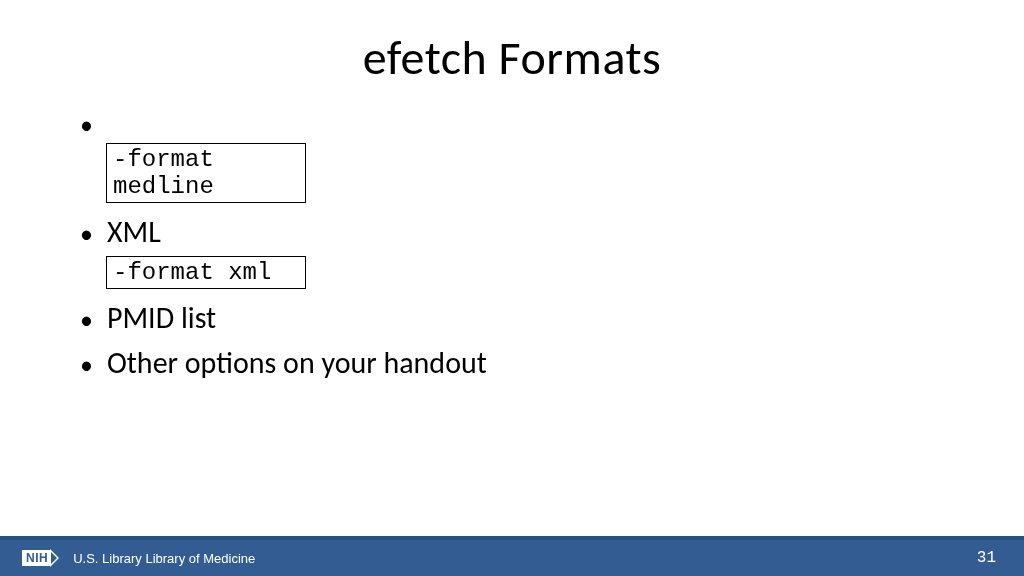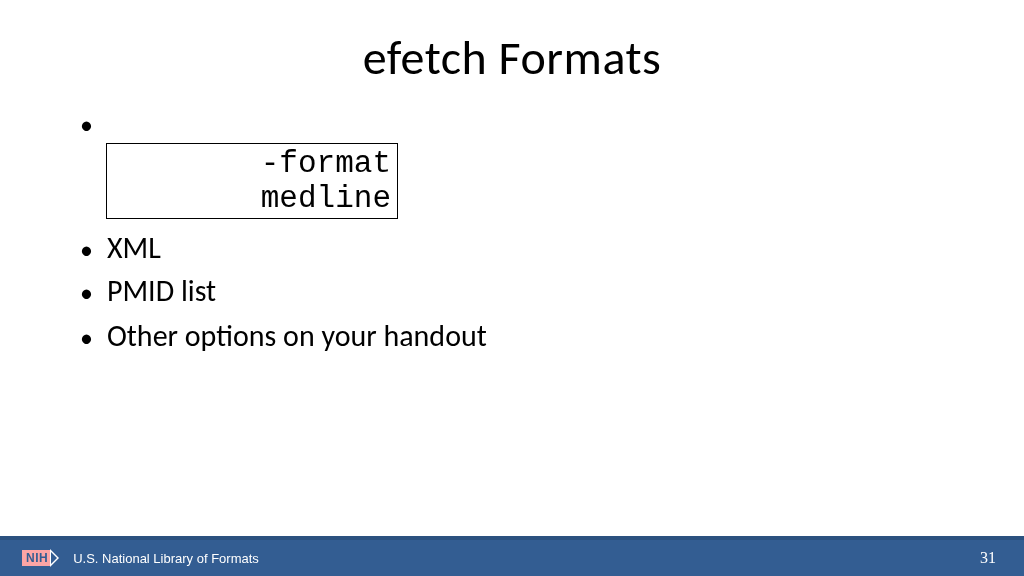--- a/index.html
+++ b/index.html
@@ -3,47 +3,48 @@
   <meta charset="utf-8">
   <style>
     * { margin: 0; padding: 0; box-sizing: border-box; }
     html, body { width: 1024px; height: 576px; font-family: Calibri, Arial, sans-serif; background: #fff; color: #000; overflow: hidden; }
     .slide { position: relative; width: 1024px; height: 576px; }
     .title { font-size: 48px; font-weight: 400; text-align: center; padding-top: 28px; letter-spacing: 0.5px; }
     .content { padding: 18px 78px 0 78px; }
     .bullet-row { display: flex; align-items: baseline; margin-top: 6px; }
     .bullet-dot { font-size: 26px; line-height: 1; margin-right: 14px; margin-left: 2px; position: relative; top: 1px; }
     .bullet-text { font-size: 30px; font-weight: 400; }
-    .code-box { border: 1px solid #000; font-family: "Courier New", monospace; font-size: 31px; padding: 2px 6px; margin: 6px 0 10px 28px; width: 292px; letter-spacing: 0; text-align: right; }
+    .code-box { border: 1px solid #000; font-family: "Courier New", monospace; font-size: 24px; padding: 2px 6px; margin: 6px 0 10px 28px; width: 200px; letter-spacing: 0; }
     .footer { position: absolute; left: 0; right: 0; bottom: 0; height: 40px; background: #335d92; border-top: 4px solid #2b517f; display: flex; align-items: center; color: #fff; }
     .nih-badge { display: flex; align-items: center; margin-left: 22px; }
-    .nih-box { background: #fca5a5; color: #335d92; font-weight: 800; font-size: 12px; padding: 1px 3px 1px 4px; letter-spacing: 0.5px; font-family: Arial, sans-serif; }
+    .nih-box { background: #ffffff; color: #335d92; font-weight: 800; font-size: 12px; padding: 1px 3px 1px 4px; letter-spacing: 0.5px; font-family: Arial, sans-serif; }
     .nih-chev { width: 0; height: 0; border-top: 9px solid transparent; border-bottom: 9px solid transparent; border-left: 9px solid #fff; margin-left: -1px; }
     .nih-chev-inner { width: 0; height: 0; border-top: 6px solid transparent; border-bottom: 6px solid transparent; border-left: 6px solid #335d92; position: relative; left: -8px; top: 0; }
     .nih-chev-wrap { display: flex; align-items: center; }
     .org { font-size: 13px; margin-left: 8px; font-family: Arial, sans-serif; }
-    .pagenum { margin-left: auto; margin-right: 28px; font-size: 16px; font-family: Liberation Serif, serif; text-align: center; }
+    .pagenum { margin-left: auto; margin-right: 28px; font-size: 16px; font-family: Liberation Mono, monospace; text-align: center; }
   </style>
 </head>
 <body>
 
 <div class="slide">
   <h1 class="title">efetch Formats</h1>
 
   <div class="content">
 
     <div class="bullet-row">
       <span class="bullet-dot">•</span>
     </div>
     <div class="code-box">-format medline</div>
 
     <div class="bullet-row">
       <span class="bullet-dot">•</span>
       <span class="bullet-text">XML</span>
     </div>
+    <div class="code-box">-format xml</div>
 
     <div class="bullet-row">
       <span class="bullet-dot">•</span>
       <span class="bullet-text">PMID list</span>
     </div>
 
     <div class="bullet-row" style="margin-top:8px;">
       <span class="bullet-dot">•</span>
       <span class="bullet-text">Other options on your handout</span>
     </div>
@@ -51,16 +52,16 @@
   </div>
 
   <div class="footer">
     <div class="nih-badge">
       <span class="nih-box">NIH</span>
       <span class="nih-chev-wrap">
         <span class="nih-chev"></span>
           <span class="nih-chev-inner"></span>
       </span>
     </div>
-    <span class="org">U.S. National Library of Formats</span>
+    <span class="org">U.S. Library Library of Medicine</span>
     <span class="pagenum">31</span>
   </div>
 </div>
 
 </body></html>

